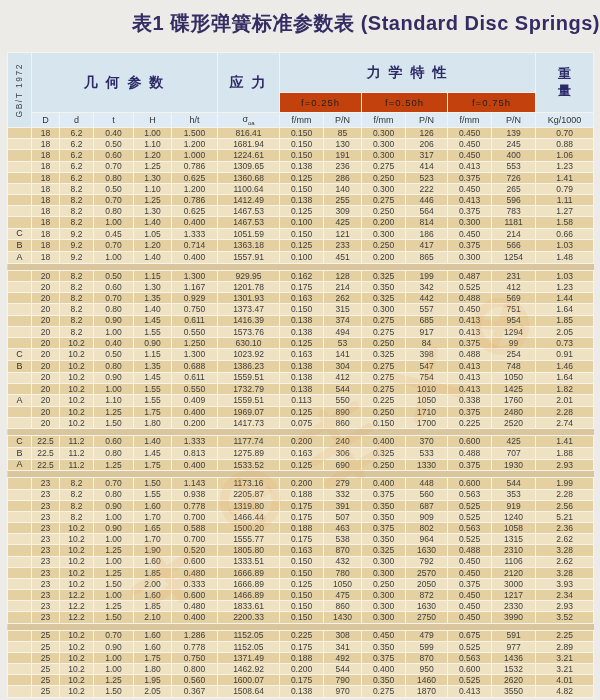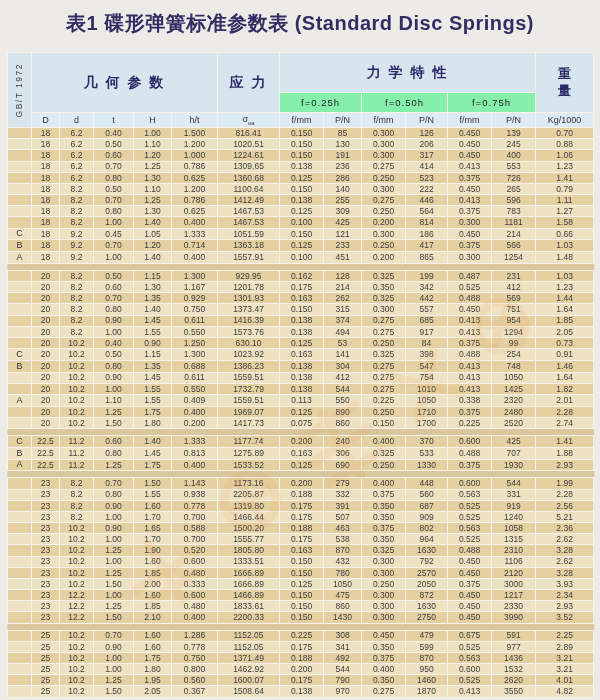--- a/index.html
+++ b/index.html
@@ -4,21 +4,21 @@
 <style>
   html,body{margin:0;padding:0;}
   body{
     width:600px;height:700px;overflow:hidden;position:relative;
     background:#edebe7;
     font-family:"Liberation Sans","DejaVu Sans",sans-serif;
     -webkit-font-smoothing:antialiased;
   }
   .page-title{
     position:absolute;top:10px;left:0;width:600px;
-    text-align:center;font-size:20px;font-weight:bold;
+    text-align:right;font-size:20px;font-weight:bold;
     color:#342d63;letter-spacing:0.5px;white-space:nowrap;
   }
   .table-wrap{
     position:absolute;left:7px;top:52px;width:586px;height:646px;
   }
   table.disc{
     border-collapse:collapse;table-layout:fixed;
     width:586px;height:646px;
     background:#e8d6ac;
   }
@@ -26,21 +26,21 @@
     border:1px solid #f7f3e8;
     padding:0;margin:0;text-align:center;vertical-align:middle;
     overflow:hidden;white-space:nowrap;
   }
   
   thead th{background:#d7e5ef;color:#2c2a66;font-weight:bold;}
   tr.h1{height:40px;}
   tr.h2{height:20px;}
   tr.h3{height:15px;}
   .grp-label{font-size:14px;letter-spacing:2px;}
-  tr.h2 th{background:#86efac;color:#222;font-weight:normal;font-size:9.5px;letter-spacing:1px;}
+  tr.h2 th{background:#c2410c;color:#222;font-weight:normal;font-size:9.5px;letter-spacing:1px;}
   tr.h3 th{background:#dfebf4;color:#333;font-weight:normal;font-size:9px;}
   th.gbt{background:#d7e5ef;}
   .gbt-inner{
     writing-mode:vertical-rl;transform:rotate(180deg);
     font-size:8.5px;font-weight:normal;color:#40404a;
     letter-spacing:1.5px;margin:0 auto;line-height:1;
   }
   .weight-stack{line-height:1.25;font-size:13px;}
   .sigma{font-size:9px;}
   .sigma sub{font-size:6px;}
@@ -136,21 +136,21 @@
           <td>139</td>
           <td>0.70</td>
         </tr>
         <tr class="light">
           <td class="lbl"></td>
           <td>18</td>
           <td>6.2</td>
           <td>0.50</td>
           <td>1.10</td>
           <td>1.200</td>
-          <td>1020.51</td>
+          <td>1681.94</td>
           <td>0.150</td>
           <td>130</td>
           <td>0.300</td>
           <td>206</td>
           <td>0.450</td>
           <td>245</td>
           <td>0.88</td>
         </tr>
         <tr class="dark">
           <td class="lbl"></td>
@@ -497,21 +497,21 @@
           <td>10.2</td>
           <td>1.10</td>
           <td>1.55</td>
           <td>0.409</td>
           <td>1559.51</td>
           <td>0.113</td>
           <td>550</td>
           <td>0.225</td>
           <td>1050</td>
           <td>0.338</td>
-          <td>2320</td>
+          <td>1760</td>
           <td>2.01</td>
         </tr>
         <tr class="dark">
           <td class="lbl"></td>
           <td>20</td>
           <td>10.2</td>
           <td>1.25</td>
           <td>1.75</td>
           <td>0.400</td>
           <td>1969.07</td>
@@ -615,21 +615,21 @@
           <td>8.2</td>
           <td>0.80</td>
           <td>1.55</td>
           <td>0.938</td>
           <td>2205.87</td>
           <td>0.188</td>
           <td>332</td>
           <td>0.375</td>
           <td>560</td>
           <td>0.563</td>
-          <td>331</td>
+          <td>353</td>
           <td>2.28</td>
         </tr>
         <tr class="dark">
           <td class="lbl"></td>
           <td>23</td>
           <td>8.2</td>
           <td>0.90</td>
           <td>1.60</td>
           <td>0.778</td>
           <td>1319.80</td>

